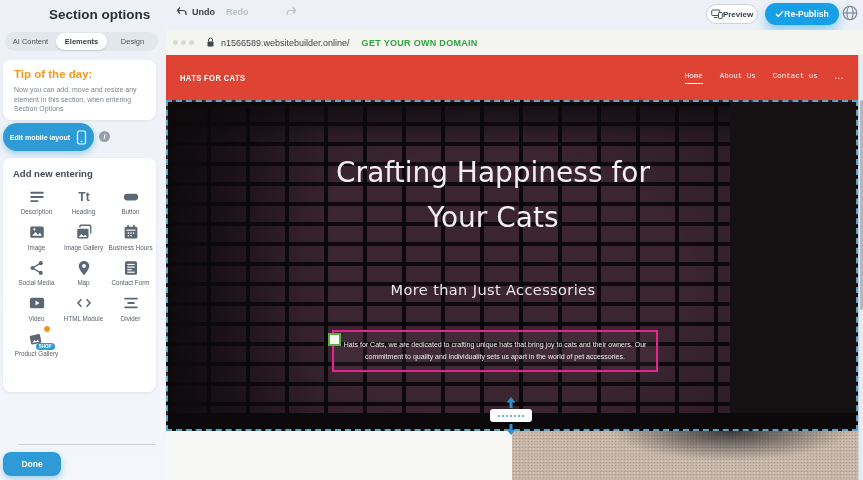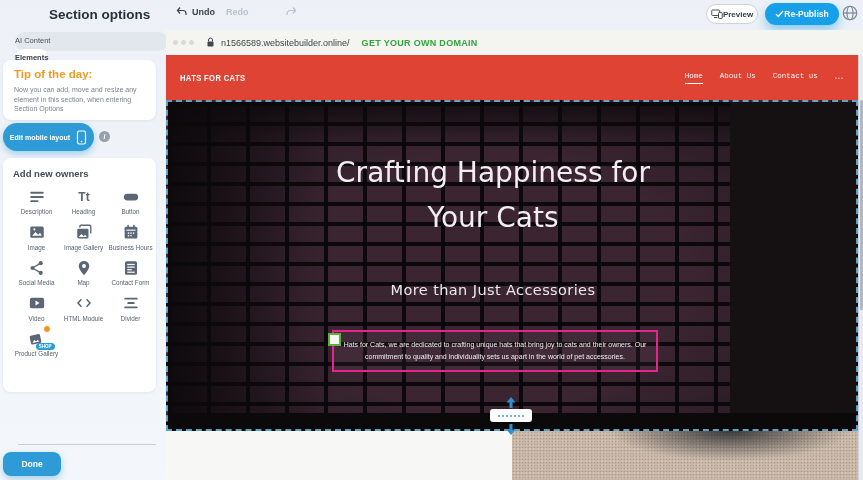--- a/index.html
+++ b/index.html
@@ -19,22 +19,22 @@
               border-radius:12px; font-family:inherit; cursor:pointer; }
   .preview-btn { left:706px; top:4px; width:52px; height:20px; background:#fff;
                  border:1px solid #ccd3dc; font-size:8px; font-weight:bold; color:#343c45; }
   .republish-btn { left:765px; top:3px; width:74px; height:22px; background:#17a0e8; border:none;
                    font-size:8.5px; font-weight:bold; color:#fff;
                    box-shadow:0 6px 12px rgba(23,160,232,.45); }
   .globe { position:absolute; left:841px; top:4px; width:18px; height:18px; cursor:pointer; }
 
   
   .sidebar { position:absolute; left:0; top:30px; width:166px; height:450px; }
-  .tabbar { position:absolute; left:15px; top:2px; width:153px; height:19px; background:#e2e7ee;
-            border-radius:10px; display:flex; align-items:flex-start;flex-direction:column; }
+  .tabbar { position:absolute; left:5px; top:2px; width:153px; height:19px; background:#e2e7ee;
+            border-radius:10px; display:flex; align-items:center; }
   .tab { flex:1; text-align:center; font-size:7.5px; color:#4a525c; height:17px; line-height:17px;
          border-radius:9px; cursor:pointer; }
   .tab.active { background:#fff; font-weight:bold; color:#333b44; box-shadow:0 1px 2px rgba(40,60,90,.18); }
   .card { position:absolute; left:3px; width:153px; background:#fff; border-radius:8px;
           box-shadow:0 1px 3px rgba(30,50,90,.08); }
   .tip-card { top:30px; height:60px; padding:8px 11px; }
   .tip-title { font-size:11.5px; font-weight:bold; color:#f09a24; margin-bottom:5px; }
   .tip-body { font-size:7px; line-height:9.5px; color:#7b8590; }
   .edit-mobile { position:absolute; left:3px; top:93px; width:91px; height:28px; background:#2e9bd6;
                  border:none; border-radius:14px; color:#fff; font-size:7px; font-weight:bold;
@@ -211,21 +211,21 @@
       <span>
         <svg width="11" height="15" viewBox="0 0 22 30">
             <rect x="3" y="2" width="16" height="26" rx="3.5" fill="none" stroke="#fff" stroke-width="2.4"></rect>
             <circle cx="11" cy="23" r="1.6" fill="#fff"></circle>
           </svg>
       </span>
     </button>
     <div class="info-dot">i</div>
 
     <div class="card add-card">
-      <div class="add-title">Add new owners</div>
+      <div class="add-title">Add new entering</div>
       <div class="el-grid">
           <div class="el-item">
             <span class="ic">
               <svg width="18" height="18" viewBox="0 0 24 24">
                 <g fill="#5b6775">
                   <rect x="3" y="5" width="18" height="2.6" rx="1.3"></rect>
                   <rect x="3" y="10.6" width="18" height="2.6" rx="1.3"></rect>
                   <rect x="3" y="16.2" width="11" height="2.6" rx="1.3"></rect>
                 </g>
               </svg>

